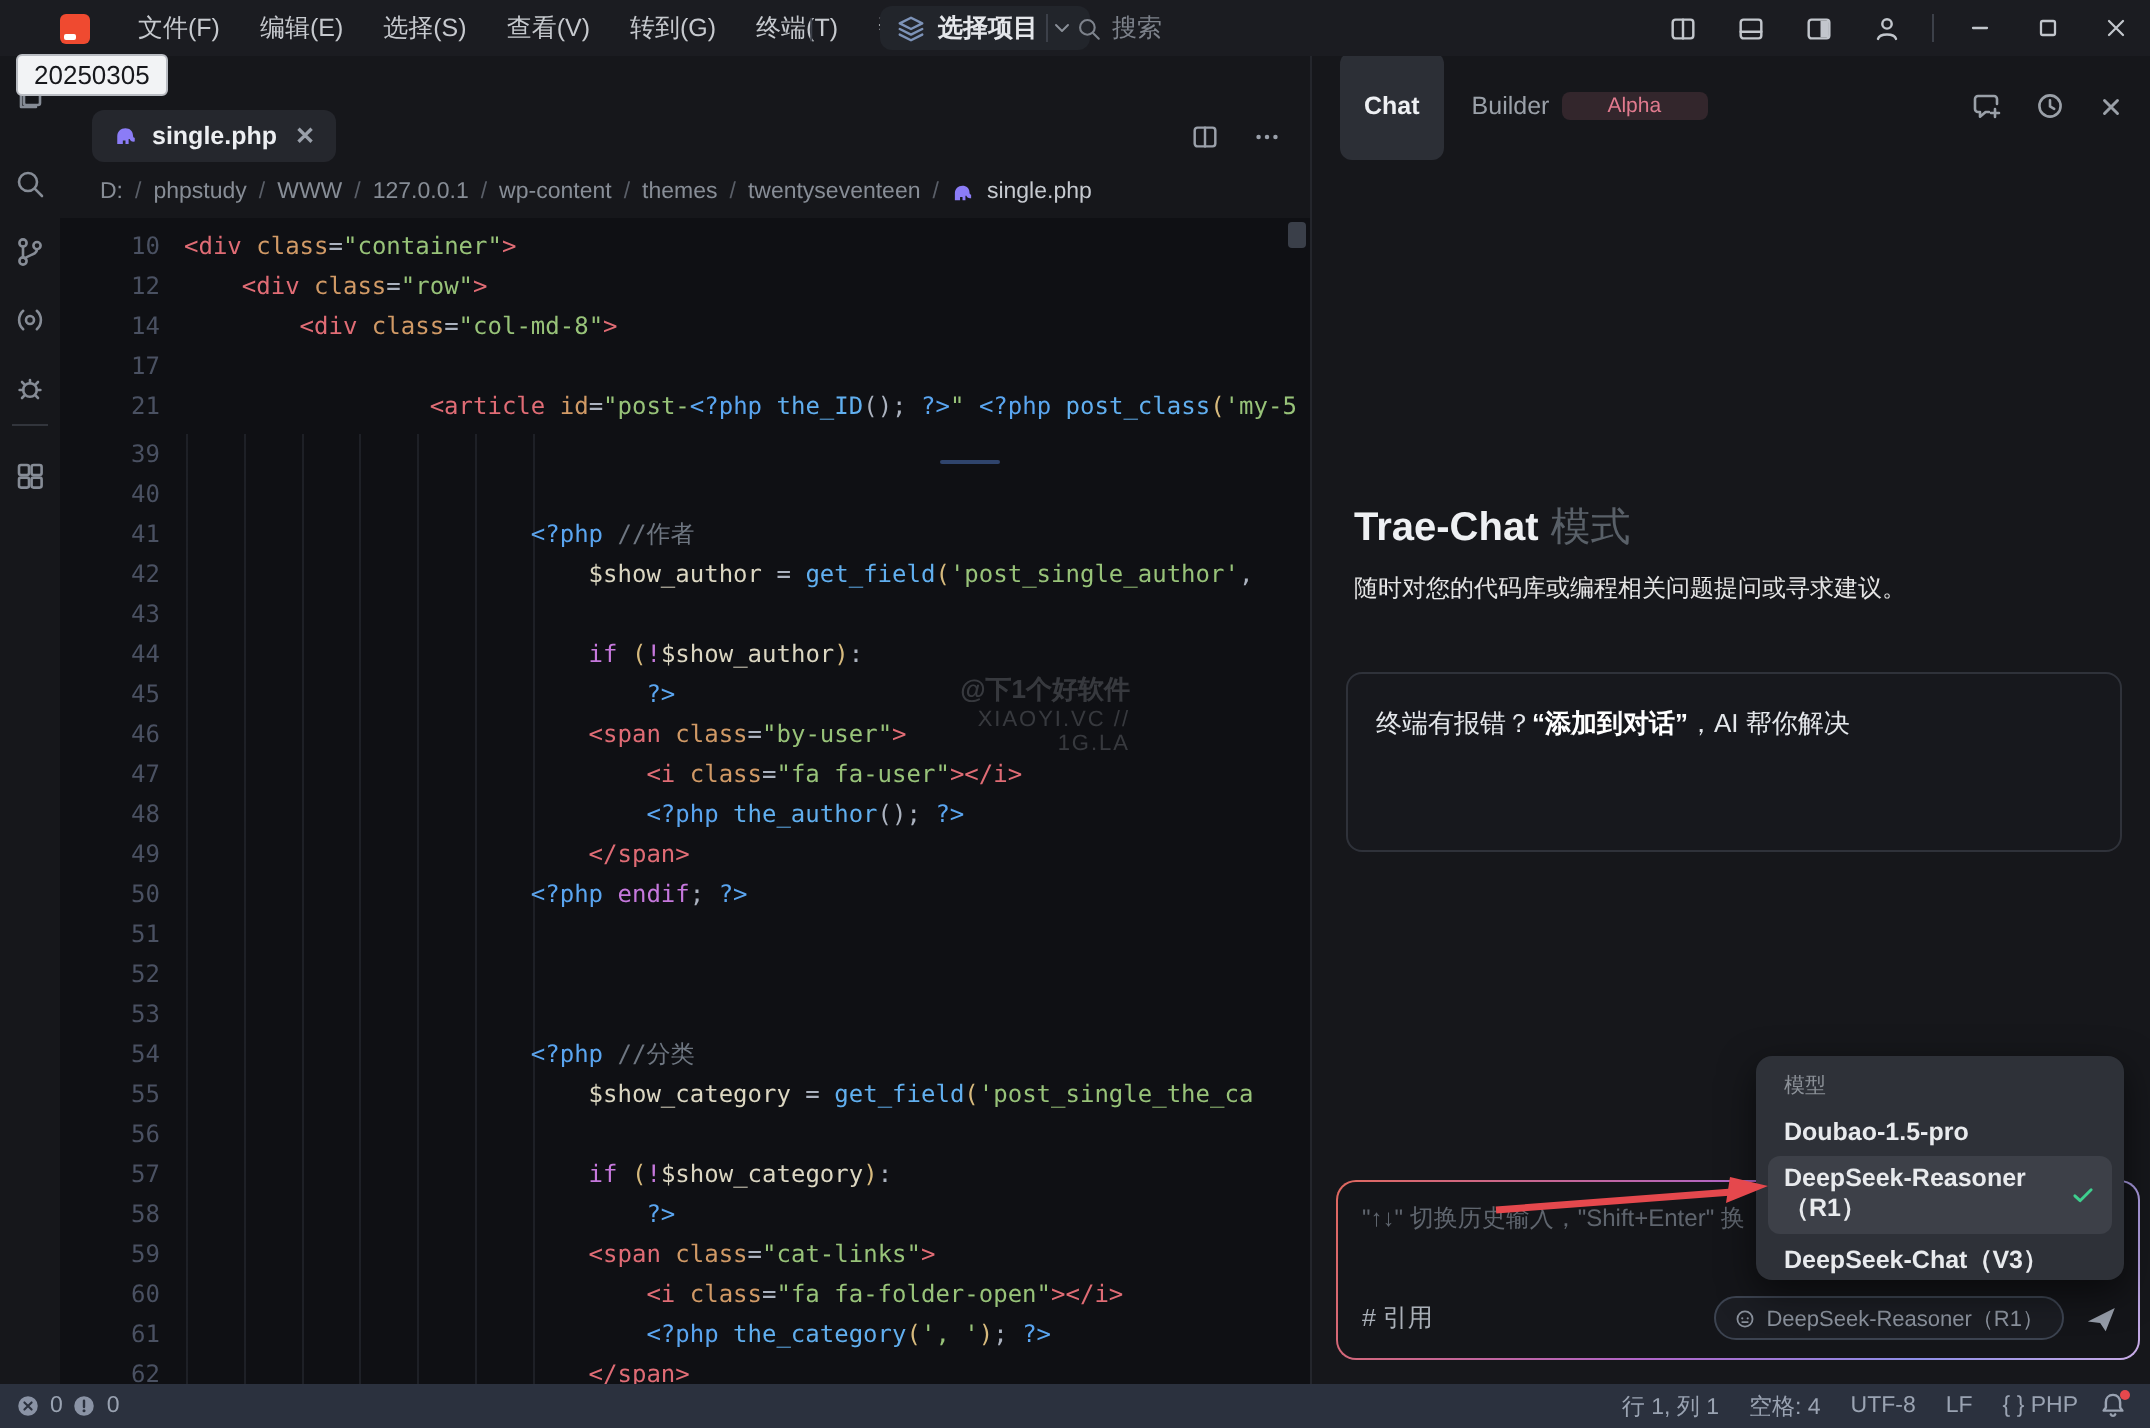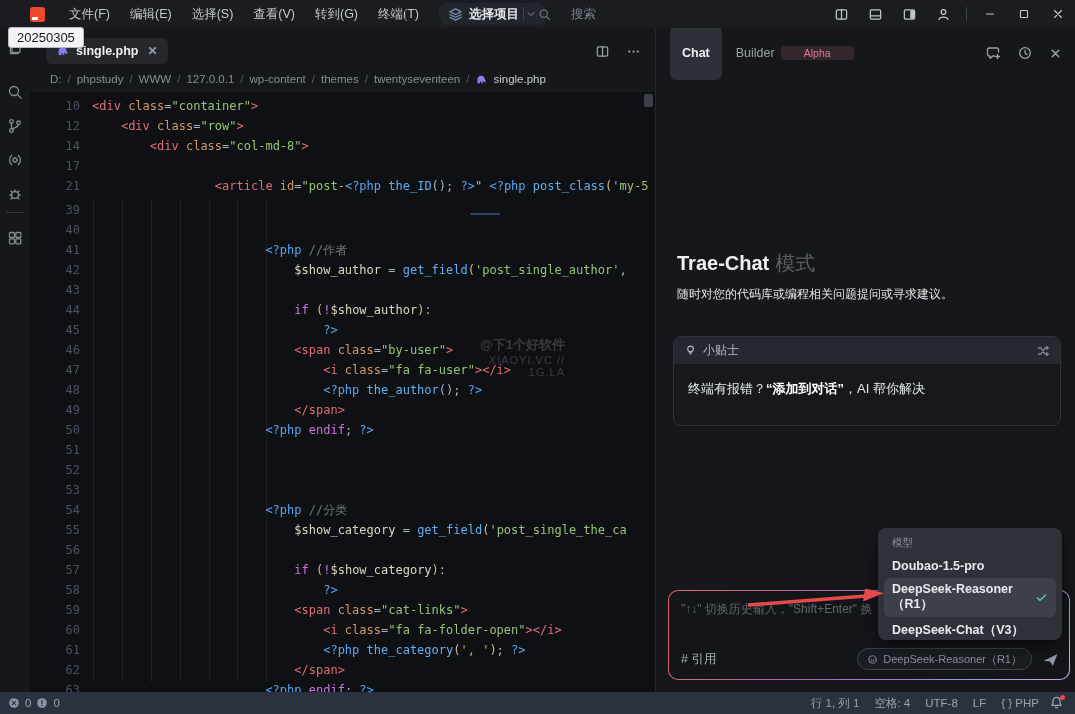--- a/index.html
+++ b/index.html
@@ -12,37 +12,37 @@
   .titlebar{position:absolute;top:0;left:0;right:0;height:28px;background:#1b1c21;display:flex;align-items:center;z-index:5}
   .logo{position:relative;width:15px;height:15px;border-radius:3px;margin-left:30px;flex:none}
   .logo:after{content:"";position:absolute;left:2px;bottom:2px;width:6px;height:2.5px;background:#fff;border-radius:1px}
   .menubar{display:flex;margin-left:14px}
   .menu-item{padding:0 10px;line-height:28px;color:#c6c9ce;cursor:default}
   .tb-sep{color:#3c4049;margin:0 4px}
   .proj-pill{position:absolute;left:440px;top:3px;height:22px;display:flex;align-items:center;gap:6px;
              background:#22252b;border-radius:6px;padding:0 8px;color:#e4e6ea;font-weight:bold}
   .proj-pill .chev{color:#8a8f98}
   .tb-div2{position:absolute;left:523px;top:7px;width:1px;height:14px;background:#3c4049}
-  .tb-search{position:absolute;left:538px;top:0;height:28px;display:flex;align-items:center;gap:20px;color:#7d828b}
+  .tb-search{position:absolute;left:538px;top:0;height:28px;display:flex;align-items:center;gap:5px;color:#7d828b}
   .win-icons{position:absolute;right:0;top:0;height:28px;display:flex;align-items:center;color:#c2c6cc}
   .win-icons .wi{width:34px;height:28px;display:flex;align-items:center;justify-content:center}
   .wi-div{width:1px;height:14px;background:#3c4049;margin:0 6px}
   .wi-close{width:44px}
 
   
   .tooltip{position:absolute;left:8px;top:27px;background:#f2f3f5;color:#17181c;border:1px solid #b9bcc2;
            border-radius:3px;padding:2px 8px;font-size:13px;z-index:100}
 
   
   .activitybar{position:absolute;left:0;top:28px;bottom:22px;width:30px;background:#16171b;z-index:4}
   .ab-icon{position:absolute;left:7px;width:16px;height:16px;color:#868c96}
   .ab-div{position:absolute;left:6px;width:18px;height:1px;background:#32353c}
 
   
-  .editor{position:absolute;left:30px;top:24px;width:625px;bottom:22px;background:#16171b;overflow:hidden}
+  .editor{position:absolute;left:30px;top:41px;width:625px;bottom:22px;background:#16171b;overflow:hidden}
   .tabbar{position:absolute;left:0;top:12px;right:0;height:30px;display:flex;align-items:center}
   .tab{display:flex;align-items:center;gap:6px;height:26px;margin-left:16px;padding:0 10px;background:#25272d;
        border-radius:6px;color:#eceef1;font-weight:bold}
   .tab-close{color:#9aa0aa;font-size:12px;margin-left:3px}
   .tabbar-icons{margin-left:auto;display:flex;align-items:center;gap:16px;margin-right:14px;color:#9aa0aa}
   .breadcrumb{position:absolute;left:0;top:42px;right:0;height:26px;display:flex;align-items:center;
               padding-left:20px;color:#878d96;font-size:11.5px;white-space:nowrap}
   .crumb-sep{margin:0 6px;color:#5a5f68}
   .crumb-last{color:#c6cad0;display:inline-flex;align-items:center;gap:5px}
 
@@ -363,35 +363,20 @@
         </span>
       </span>
     </div>
 
     <div class="chat-title">
       <span>Trae-Chat</span><span class="suffix">模式</span>
     </div>
     <div class="chat-subtitle">随时对您的代码库或编程相关问题提问或寻求建议。</div>
 
     <div class="tip-card">
-      <div class="tip-head">
-        <span>
-          <svg class="ic" width="13" height="13" viewBox="0 0 16 16">
-              <circle cx="8" cy="6" r="3.4"></circle>
-              <path d="M6.6 10h2.8M7 12h2"></path>
-            </svg>
-        </span>
-        <span>小贴士</span>
-        <span class="tip-shuffle">
-          <svg class="ic" width="14" height="14" viewBox="0 0 16 16">
-              <path d="M2.5 4.5h3l5 7h3M2.5 11.5h3l5-7h3"></path>
-              <path d="M12 2.8L14 4.5l-2 1.7M12 9.8l2 1.7-2 1.7"></path>
-            </svg>
-        </span>
-      </div>
       <div class="tip-body">
         <span>终端有报错？</span><b>“添加到对话”</b><span>，AI 帮你解决</span>
       </div>
     </div>
 
     <div class="input-wrap">
       <div class="input-inner">
         <div class="input-ph">"↑↓" 切换历史输入，"Shift+Enter" 换</div>
         <div class="input-foot">
           <span class="ref-label"># 引用</span>

